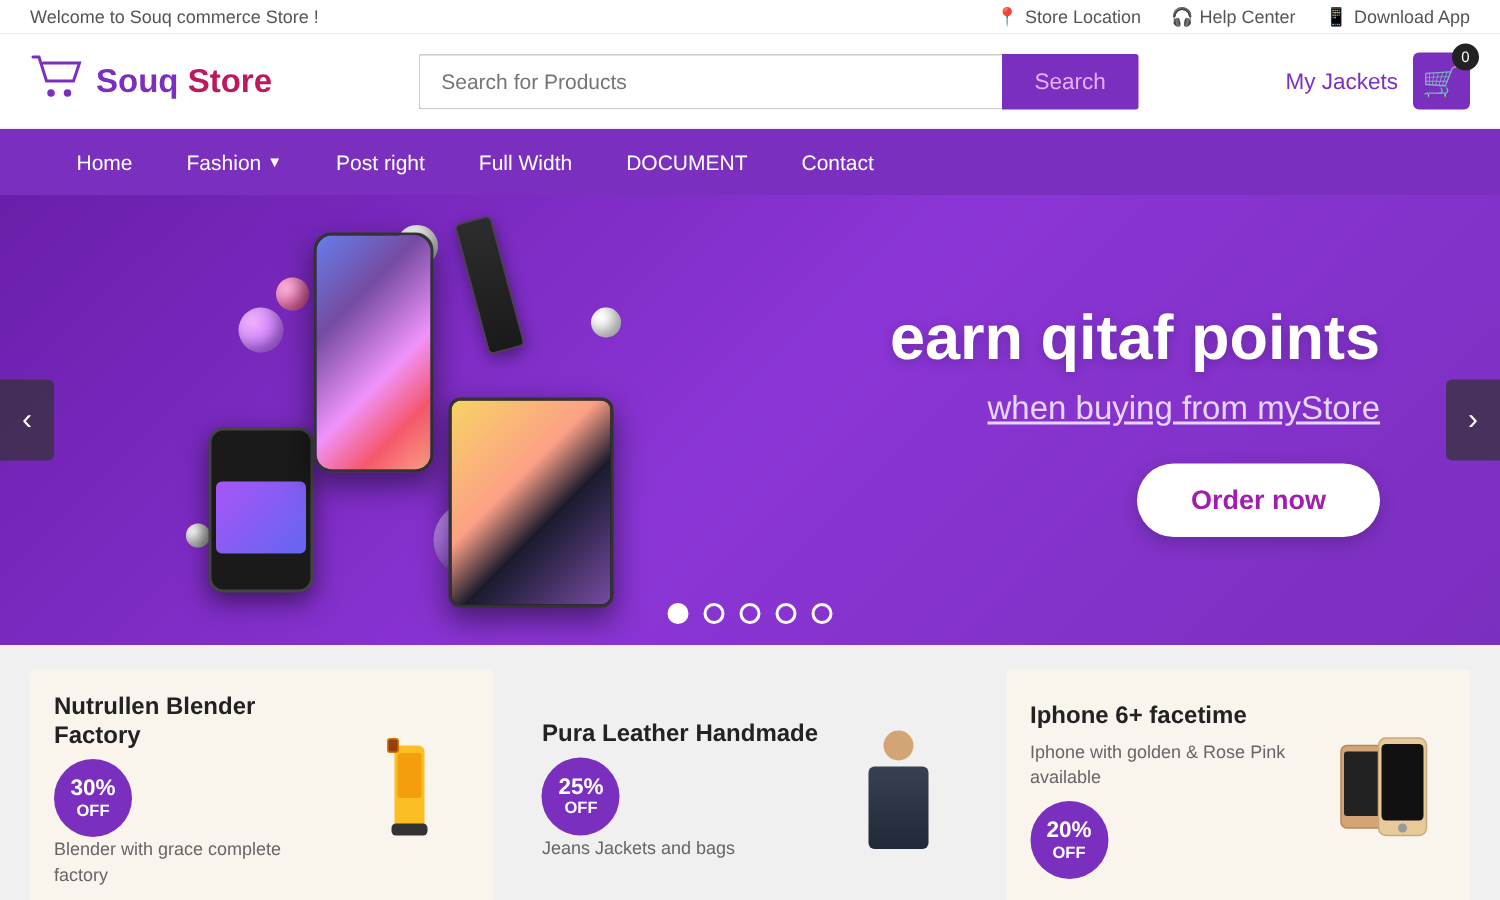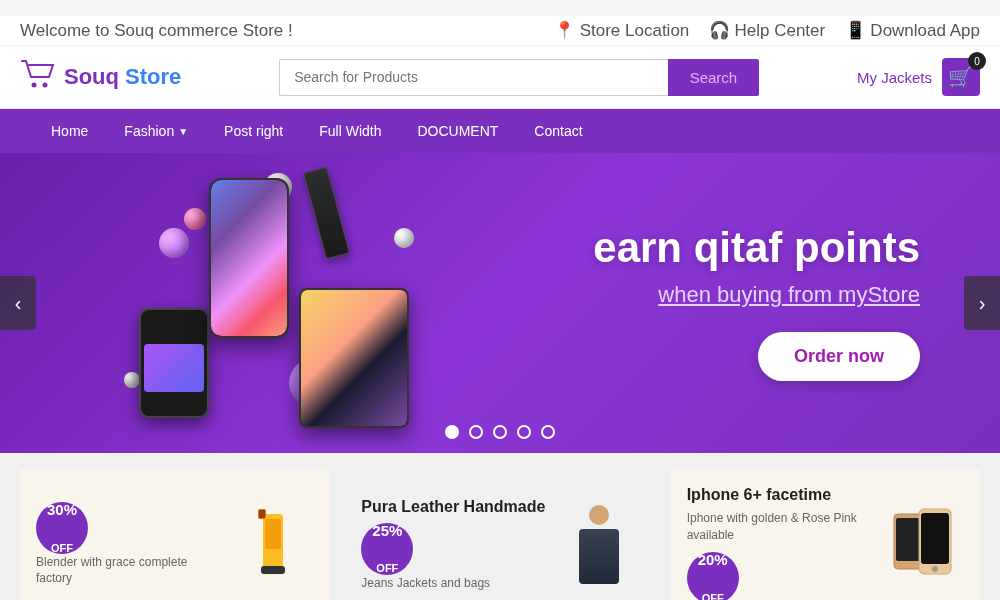--- a/index.html
+++ b/index.html
@@ -6,23 +6,22 @@
     body { font-family: Arial, sans-serif; font-size: 14px; color: #333; background: #f5f5f5; width: 1000px; overflow-x: hidden; }
 
     
     .top-bar {
       background: #fff;
       border-bottom: 1px solid #eee;
       padding: 4px 20px;
       display: flex;
       align-items: center;
       justify-content: space-between;
-      font-size: 17px;
+      font-size: 12px;
       color: #555;
-      margin-top: 16px;
     }
     .top-bar-right {
       display: flex;
       gap: 20px;
       align-items: center;
     }
     .top-bar-item {
       display: flex;
       align-items: center;
       gap: 4px;
@@ -48,21 +47,21 @@
     .logo-icon {
       color: #7b2fbe;
       font-size: 28px;
     }
     .logo-text {
       font-size: 22px;
       font-weight: bold;
       color: #333;
     }
     .logo-text span {
-      color: #3b82f6;
+      color: #be185d;
     }
     .search-bar {
       display: flex;
       flex: 1;
       max-width: 480px;
       margin: 0 30px;
     }
     .search-input {
       flex: 1;
       border: 1px solid #ccc;
@@ -361,21 +360,21 @@
     }
     .product-badge {
       background: #7b2fbe;
       color: #fff;
       border-radius: 50%;
       width: 52px;
       height: 52px;
       display: flex;
       flex-direction: column;
       align-items: center;
-      justify-content: space-between;
+      justify-content: center;
       font-size: 11px;
       font-weight: 700;
       text-align: center;
       line-height: 1.1;
       flex-shrink: 0;
     }
     .product-badge .pct { font-size: 15px; }
     .product-img-area {
       width: 80px;
       display: flex;
@@ -513,20 +512,21 @@
     <div class="dot"></div>
   </div>
 
   <button class="banner-next">›</button>
 </div>
 
 <div class="products-row">
 
   <div class="product-card">
     <div class="product-card-info">
+      <div class="product-name">Nutrullen Blender Factory</div>
       <div class="product-badge">
         <span class="pct">30%</span>
         <span>OFF</span>
       </div>
       <div class="product-desc">Blender with grace complete factory</div>
     </div>
     <div class="product-img-area">
       <svg width="60" height="80" viewBox="0 0 60 80">
         <rect x="20" y="10" width="20" height="55" rx="4" fill="#fbbf24"></rect>
         <rect x="22" y="15" width="16" height="30" rx="2" fill="#f59e0b"></rect>

